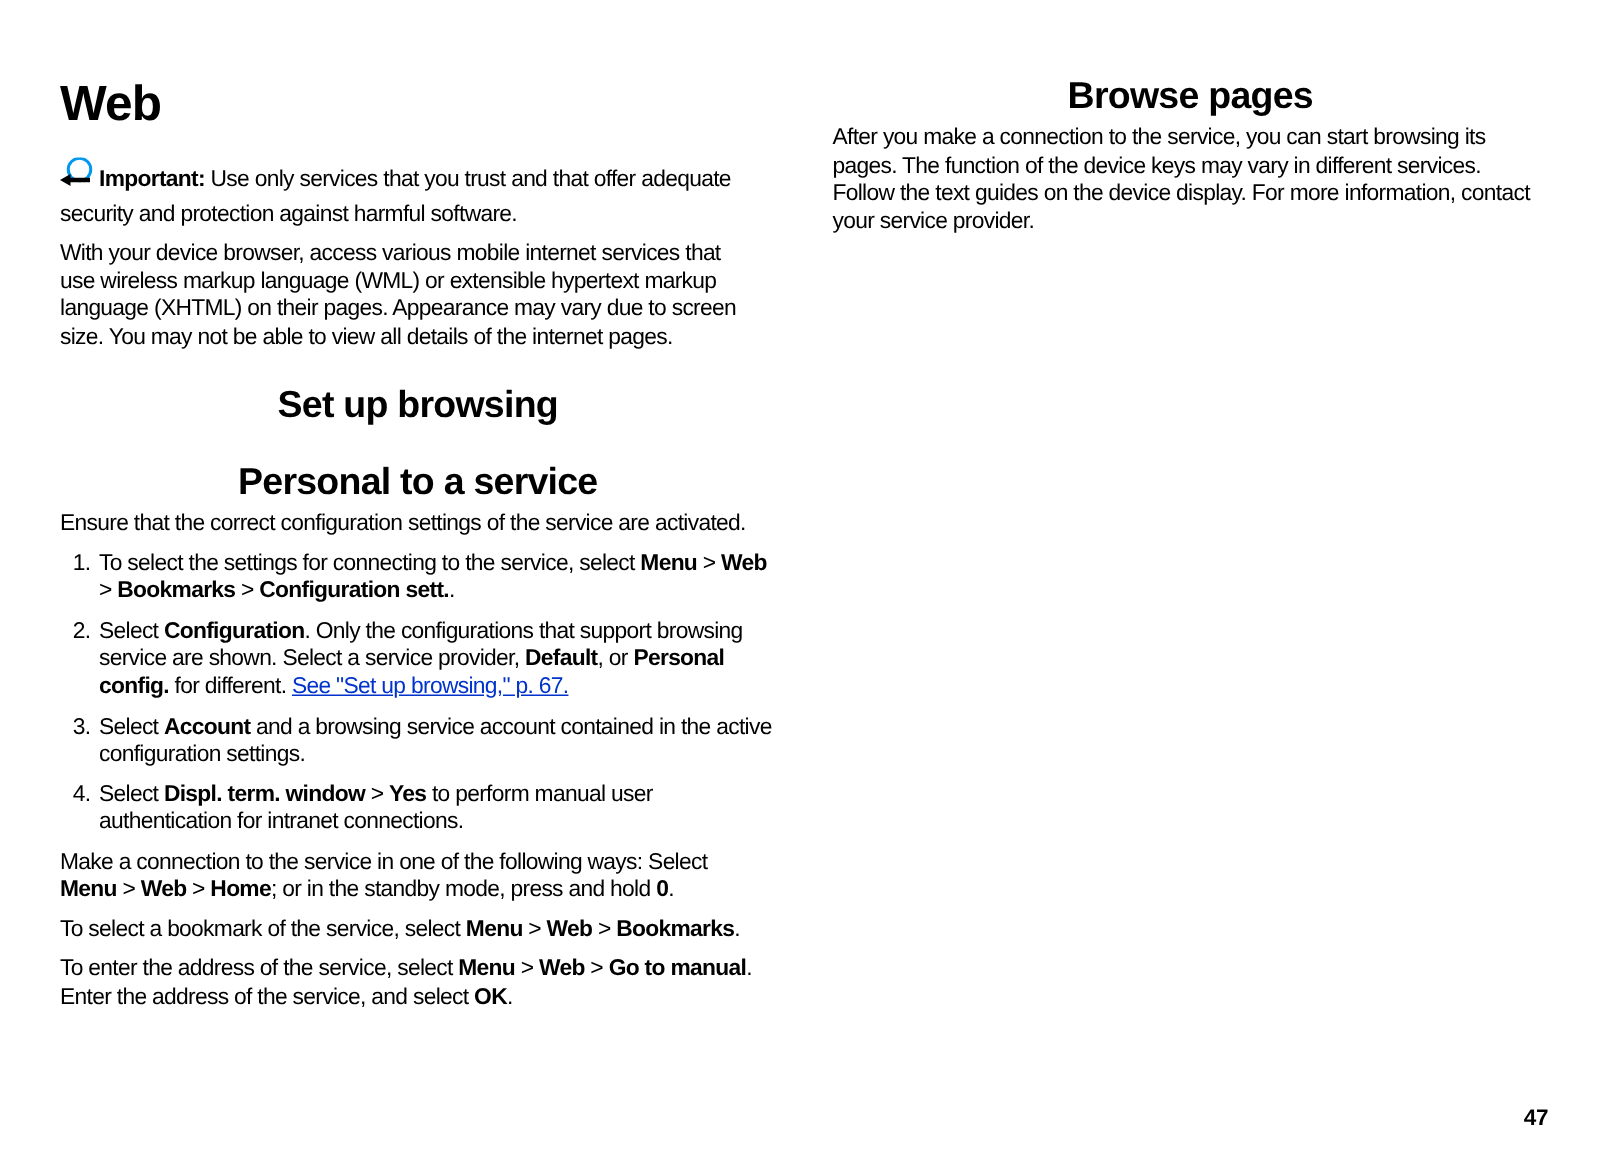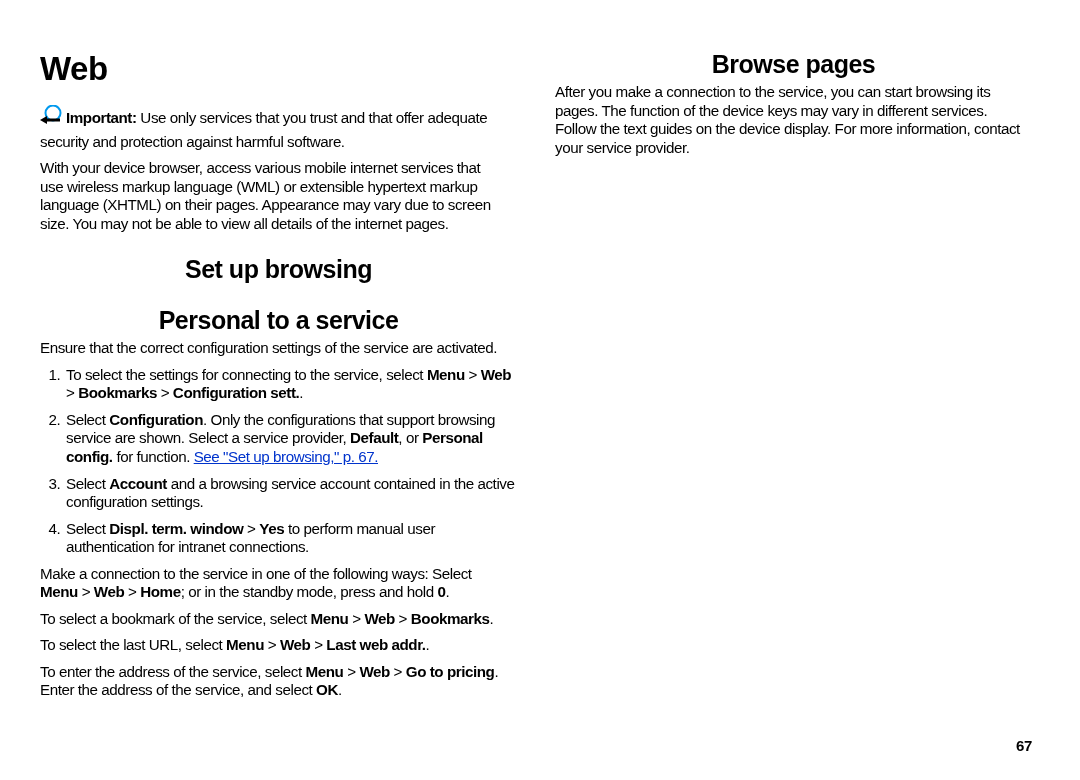--- a/index.html
+++ b/index.html
@@ -103,44 +103,41 @@
     <h2>Set up browsing</h2>
 
     <h2>Personal to a service</h2>
     <p>Ensure that the correct configuration settings of the service are activated.</p>
 
     <ol>
       <li>
         <span>To select the settings for connecting to the service, select </span><b>Menu</b><span> &gt; </span><b>Web</b><span> &gt; </span><b>Bookmarks</b><span> &gt; </span><b>Configuration sett.</b><span>.</span>
       </li>
       <li>
-        <span>Select </span><b>Configuration</b><span>. Only the configurations that support browsing service are shown. Select a service provider, </span><b>Default</b><span>, or </span><b>Personal config.</b><span> for function. </span><span class="link">See "Set up browsing," p. 67.</span>
+        <span>Select </span><b>Configuration</b><span>. Only the configurations that support browsing service are shown. Select a service provider, </span><b>Default</b><span>, or </span><b>Personal config.</b><span> for different. </span><span class="link">See "Set up browsing," p. 67.</span>
       </li>
       <li>
         <span>Select </span><b>Account</b><span> and a browsing service account contained in the active configuration settings.</span>
       </li>
       <li>
         <span>Select </span><b>Displ. term. window</b><span> &gt; </span><b>Yes</b><span> to perform manual user authentication for intranet connections.</span>
       </li>
     </ol>
 
     <p>
       <span>Make a connection to the service in one of the following ways: Select </span><b>Menu</b><span> &gt; </span><b>Web</b><span> &gt; </span><b>Home</b><span>; or in the standby mode, press and hold </span><b>0</b><span>.</span>
     </p>
     <p>
       <span>To select a bookmark of the service, select </span><b>Menu</b><span> &gt; </span><b>Web</b><span> &gt; </span><b>Bookmarks</b><span>.</span>
     </p>
     <p>
-      <span>To select the last URL, select </span><b>Menu</b><span> &gt; </span><b>Web</b><span> &gt; </span><b>Last web addr.</b><span>.</span>
-    </p>
-    <p>
-      <span>To enter the address of the service, select </span><b>Menu</b><span> &gt; </span><b>Web</b><span> &gt; </span><b>Go to pricing</b><span>. Enter the address of the service, and select </span><b>OK</b><span>.</span>
+      <span>To enter the address of the service, select </span><b>Menu</b><span> &gt; </span><b>Web</b><span> &gt; </span><b>Go to manual</b><span>. Enter the address of the service, and select </span><b>OK</b><span>.</span>
     </p>
 
     <div class="avoid-break">
       <h2>Browse pages</h2>
       <p>After you make a connection to the service, you can start browsing its pages. The function of the device keys may vary in different services. Follow the text guides on the device display. For more information, contact your service provider.</p>
     </div>
 
   </div>
 
-  <div class="page-number">67</div>
+  <div class="page-number">47</div>
 </div>
 
 </body></html>

